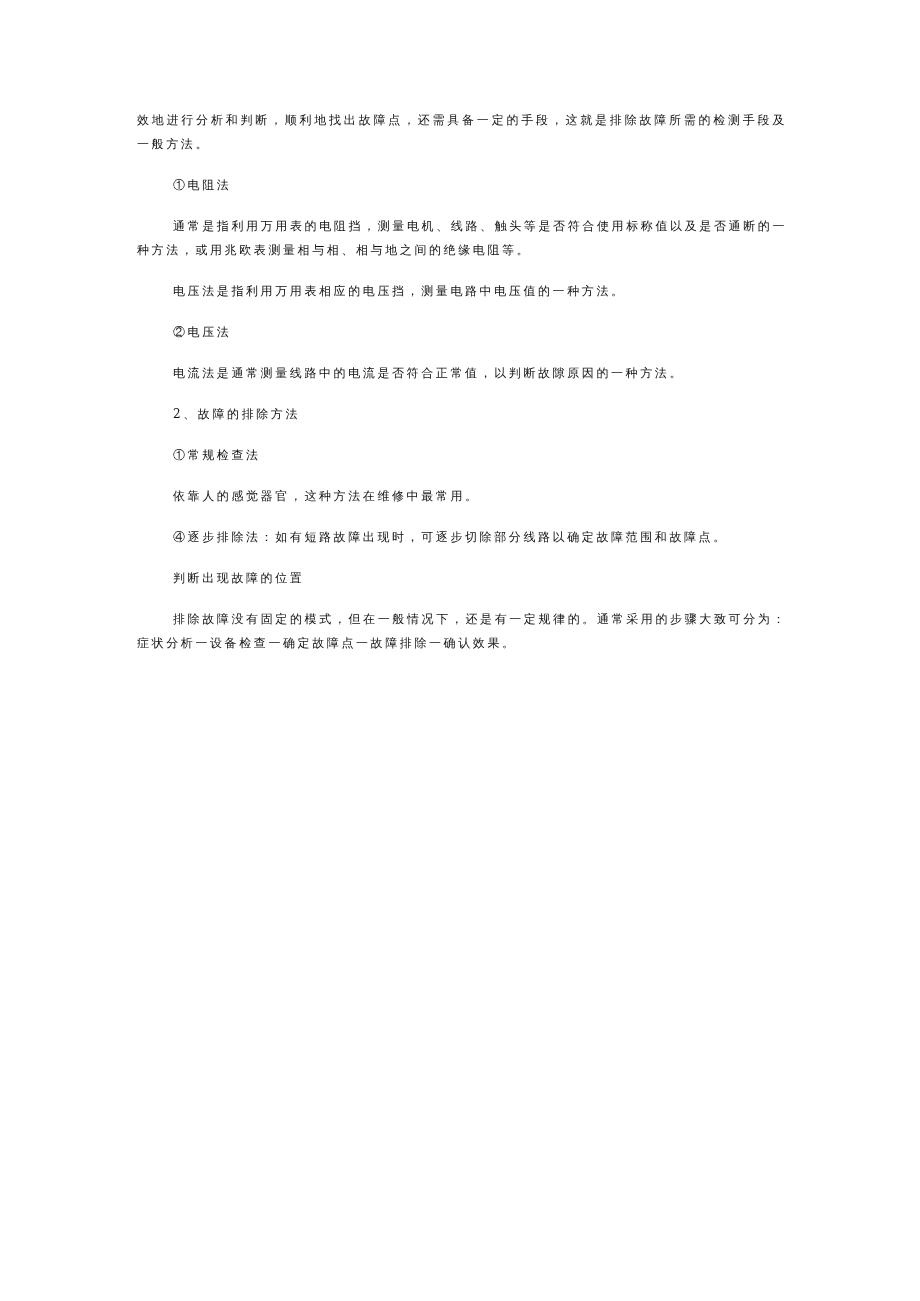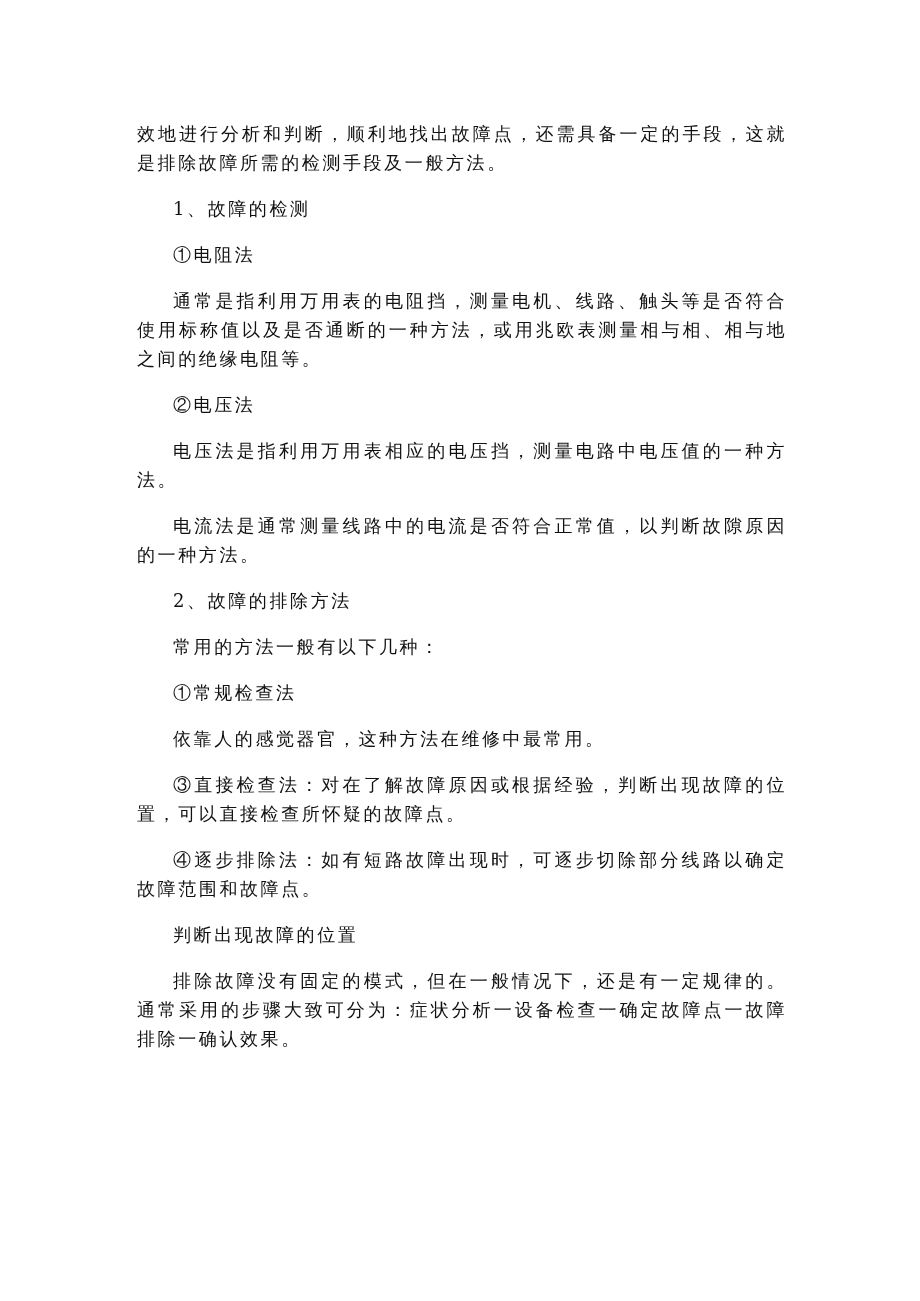--- a/index.html
+++ b/index.html
@@ -5,41 +5,38 @@
   html, body { margin: 0; padding: 0; background: #ffffff; }
   body {
     width: 920px; height: 1301px; position: relative; overflow: hidden;
     font-family: "DejaVu Serif", "Liberation Serif", serif;
     color: #111111;
   }
   .page {
     position: absolute; left: 137px; top: 108px; width: 650px;
   }
   .p {
-    margin: 11px 0 17px 0;
-    font-size: 18px;
-    line-height: 29px;
+    margin: 0 0 17px 0;
+    font-size: 12px;
+    line-height: 24px;
     letter-spacing: 2.6px;
     text-align: justify;
     word-break: break-all;
   }
   .indent { text-indent: 36px; }
 </style>
 </head>
 <body>
 
 <div class="page">
   <p class="p">效地进行分析和判断，顺利地找出故障点，还需具备一定的手段，这就是排除故障所需的检测手段及一般方法。</p>
-  <p class="p indent">1、故障的检测</p>
   <p class="p indent">①电阻法</p>
   <p class="p indent">通常是指利用万用表的电阻挡，测量电机、线路、触头等是否符合使用标称值以及是否通断的一种方法，或用兆欧表测量相与相、相与地之间的绝缘电阻等。</p>
+  <p class="p indent">电压法是指利用万用表相应的电压挡，测量电路中电压值的一种方法。</p>
   <p class="p indent">②电压法</p>
-  <p class="p indent">电压法是指利用万用表相应的电压挡，测量电路中电压值的一种方法。</p>
   <p class="p indent">电流法是通常测量线路中的电流是否符合正常值，以判断故隙原因的一种方法。</p>
   <p class="p indent">2、故障的排除方法</p>
-  <p class="p indent">常用的方法一般有以下几种：</p>
   <p class="p indent">①常规检查法</p>
   <p class="p indent">依靠人的感觉器官，这种方法在维修中最常用。</p>
-  <p class="p indent">③直接检查法：对在了解故障原因或根据经验，判断出现故障的位置，可以直接检查所怀疑的故障点。</p>
   <p class="p indent">④逐步排除法：如有短路故障出现时，可逐步切除部分线路以确定故障范围和故障点。</p>
   <p class="p indent">判断出现故障的位置</p>
   <p class="p indent">排除故障没有固定的模式，但在一般情况下，还是有一定规律的。通常采用的步骤大致可分为：症状分析一设备检查一确定故障点一故障排除一确认效果。</p>
 </div>
 
 </body></html>

